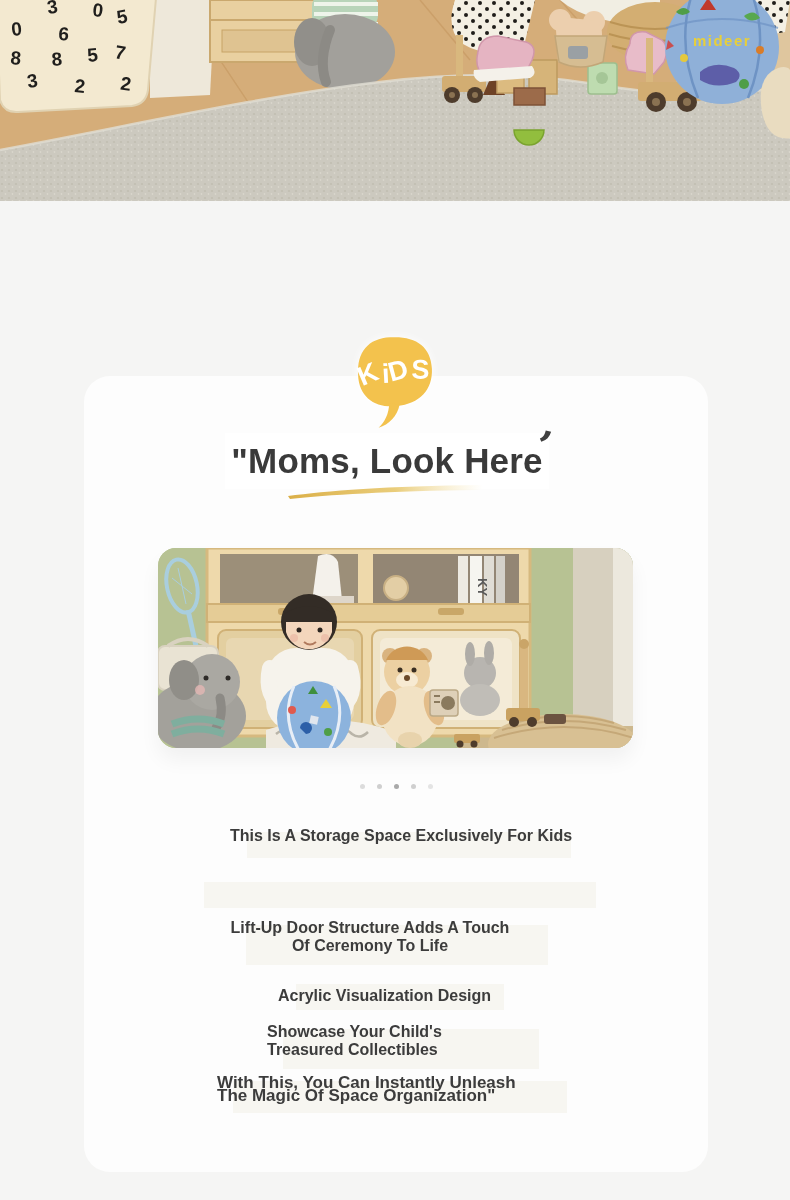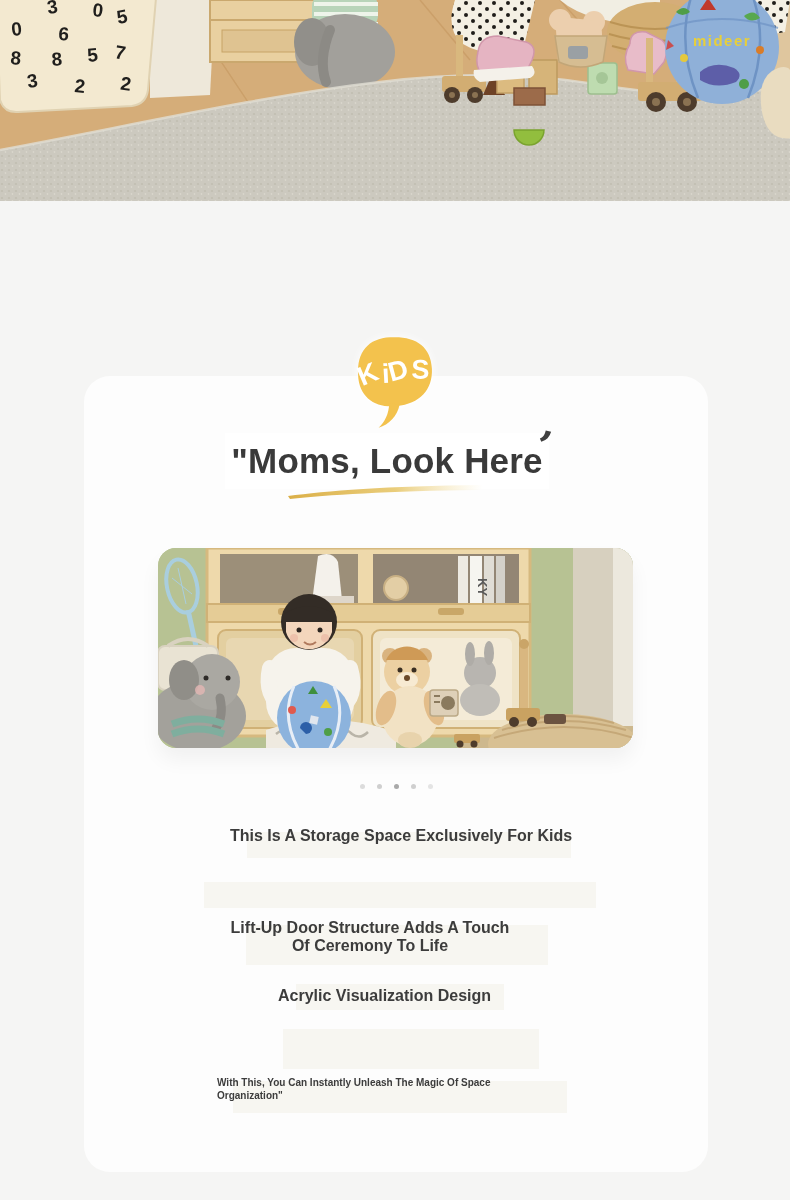--- a/index.html
+++ b/index.html
@@ -51,21 +51,21 @@
   .f1{left:146px;top:451px;}
   .s2{left:120px;top:506px;width:392px;height:26px;}
   .f2{left:102px;top:501px;}
   .s3{left:162px;top:549px;width:302px;height:40px;}
   .f3{left:146px;top:543px;width:280px;text-align:center;}
   .s4{left:212px;top:608px;width:208px;height:26px;}
   .f4{left:194px;top:611px;}
   .s5{left:199px;top:653px;width:256px;height:40px;}
   .f5{left:183px;top:647px;width:235px;}
   .s6{left:149px;top:705px;width:334px;height:32px;}
-  .f6{left:133px;top:700px;width:320px;font-size:10px;line-height:13px;}
+  .f6{left:133px;top:700px;width:320px;font-size:17px;line-height:13px;}
 </style>
 </head>
 <body>
 
 <div class="hero">
 <svg width="790" height="201" viewBox="0 0 790 201" xmlns="http://www.w3.org/2000/svg">
   <defs>
     <pattern id="carp" width="7" height="7" patternUnits="userSpaceOnUse">
       <rect width="7" height="7" fill="#ccc9bf"></rect>
       <circle cx="2" cy="2" r="1.1" fill="#c1beb2"></circle>
@@ -392,17 +392,18 @@
 
   <div class="strip s2"></div>
 
   <div class="strip s3"></div>
   <div class="feature f3">Lift-Up Door Structure Adds A Touch Of Ceremony To Life</div>
 
   <div class="strip s4"></div>
   <div class="feature f4 nowrap">Acrylic Visualization Design</div>
 
   <div class="strip s5"></div>
+  <div class="feature f5">Showcase Your Child's Treasured Collectibles</div>
 
   <div class="strip s6"></div>
   <div class="feature f6">With This, You Can Instantly Unleash The Magic Of Space Organization"</div>
 
 </div>
 
 </body></html>

